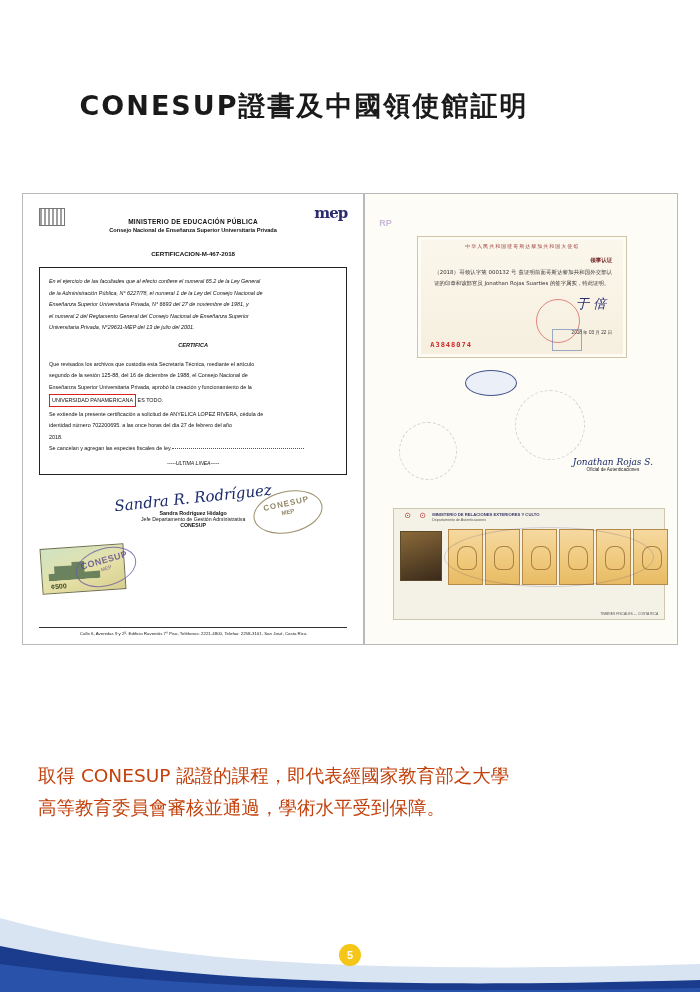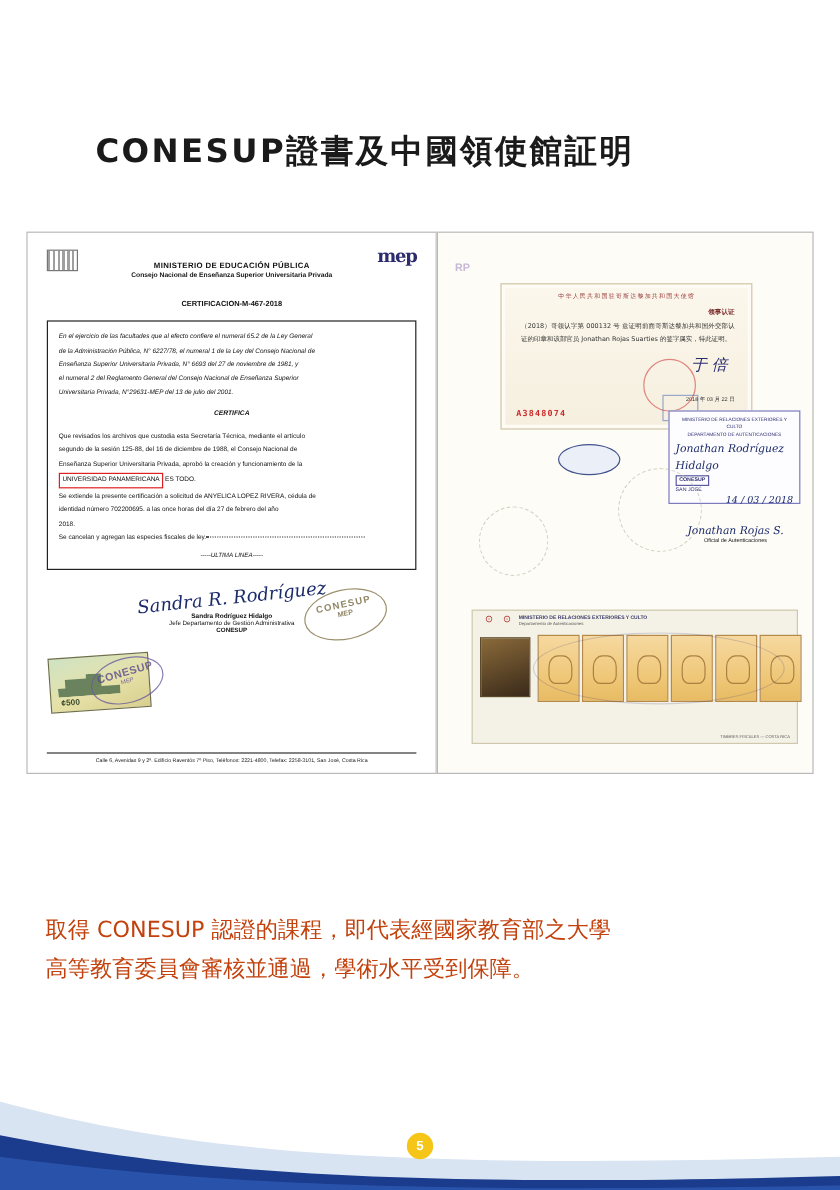--- a/index.html
+++ b/index.html
@@ -9,21 +9,21 @@
     height: 992px;
     background: #ffffff;
     font-family: "Liberation Sans", sans-serif;
     position: relative;
     overflow: hidden;
   }
 
   
   .page-title {
     position: absolute;
-    top: 108px;
+    top: 88px;
     left: 0;
     width: 608px;
     text-align: center;
     font-size: 27px;
     font-weight: bold;
     letter-spacing: 2px;
     color: #1a1a1a;
     font-family: "DejaVu Sans", "Liberation Sans", sans-serif;
   }
 
@@ -314,21 +314,21 @@
   .dry-seal2 {
     position: absolute;
     left: 34px; top: 228px;
     width: 58px; height: 58px;
     border: 1px dashed #bdb8a0;
     border-radius: 50%;
     opacity: .6;
   }
   .officer-sig {
     position: absolute;
-    right: 24px; top: 244px;
+    right: 24px; top: 263px;
     text-align: center;
     color: #1b2a6b;
   }
   .officer-sig .os-name {
     font-family: "DejaVu Serif", serif;
     font-style: italic; font-size: 9px;
   }
   .officer-sig .os-role { font-size: 4.6px; color:#222; }
 
   
@@ -505,28 +505,20 @@
         <div class="cn-text">（2018）哥领认字第 000132 号 兹证明前面哥斯达黎加共和国外交部认证的印章和该部官员 Jonathan Rojas Suarties 的签字属实，特此证明。</div>
         <div class="cn-sig">于 倍</div>
         <div class="cn-date">2018 年 03 月 22 日</div>
         <div class="cn-redseal"></div>
         <div class="cn-num">A3848074</div>
         <div class="cn-blue"></div>
       </div>
 
       <div class="oval-seal"></div>
 
-      <div class="cr-stamp-block">
-        <div class="b1">MINISTERIO DE RELACIONES EXTERIORES Y CULTO</div>
-        <div class="b1">DEPARTAMENTO DE AUTENTICACIONES</div>
-        <div class="cr-script">Jonathan Rodríguez Hidalgo</div>
-        <div><span class="cr-box">CONESUP</span></div>
-        <div>SAN JOSÉ</div>
-        <div class="cr-date">14 / 03 / 2018</div>
-      </div>
 
       <div class="dry-seal"></div>
       <div class="dry-seal2"></div>
 
       <div class="officer-sig">
         <div class="os-name">Jonathan Rojas S.</div>
         <div class="os-role">Oficial de Autenticaciones</div>
       </div>
 
       <div class="stamp-sheet">

